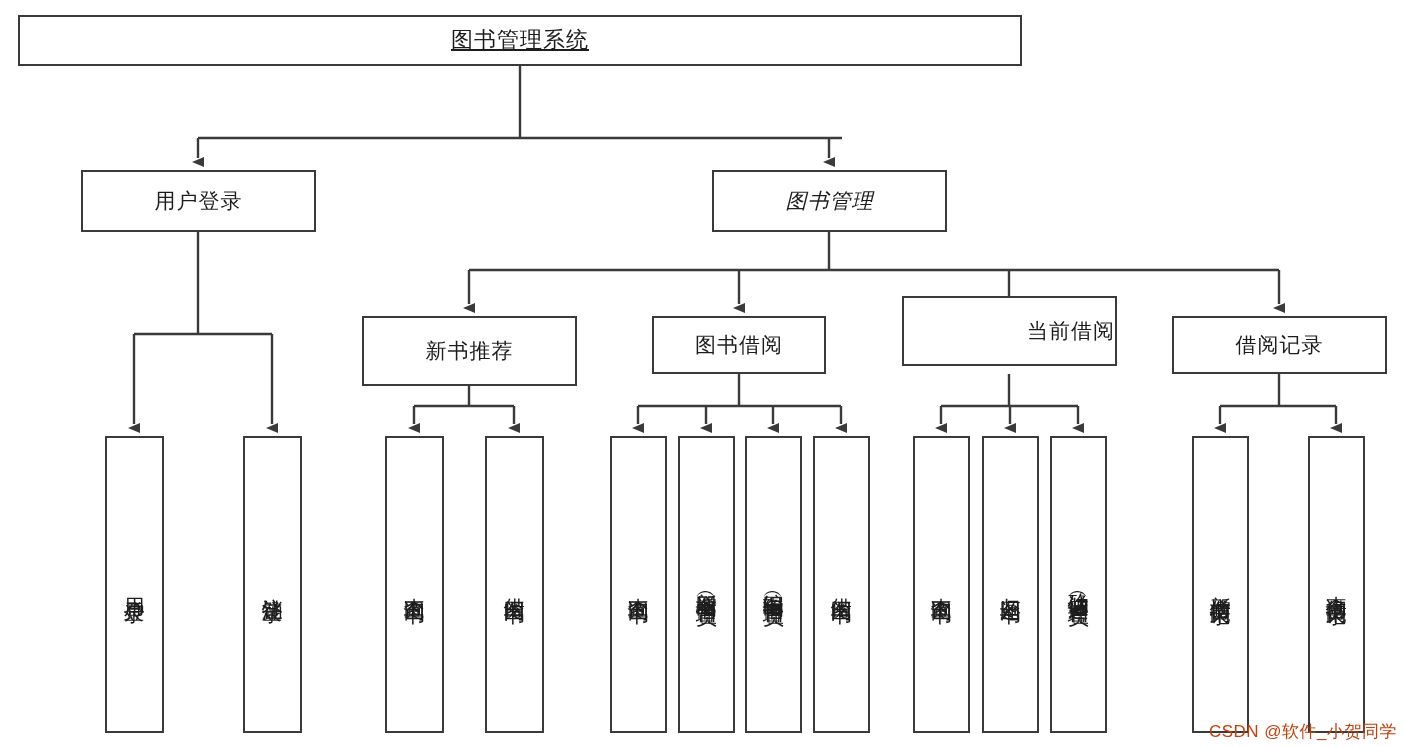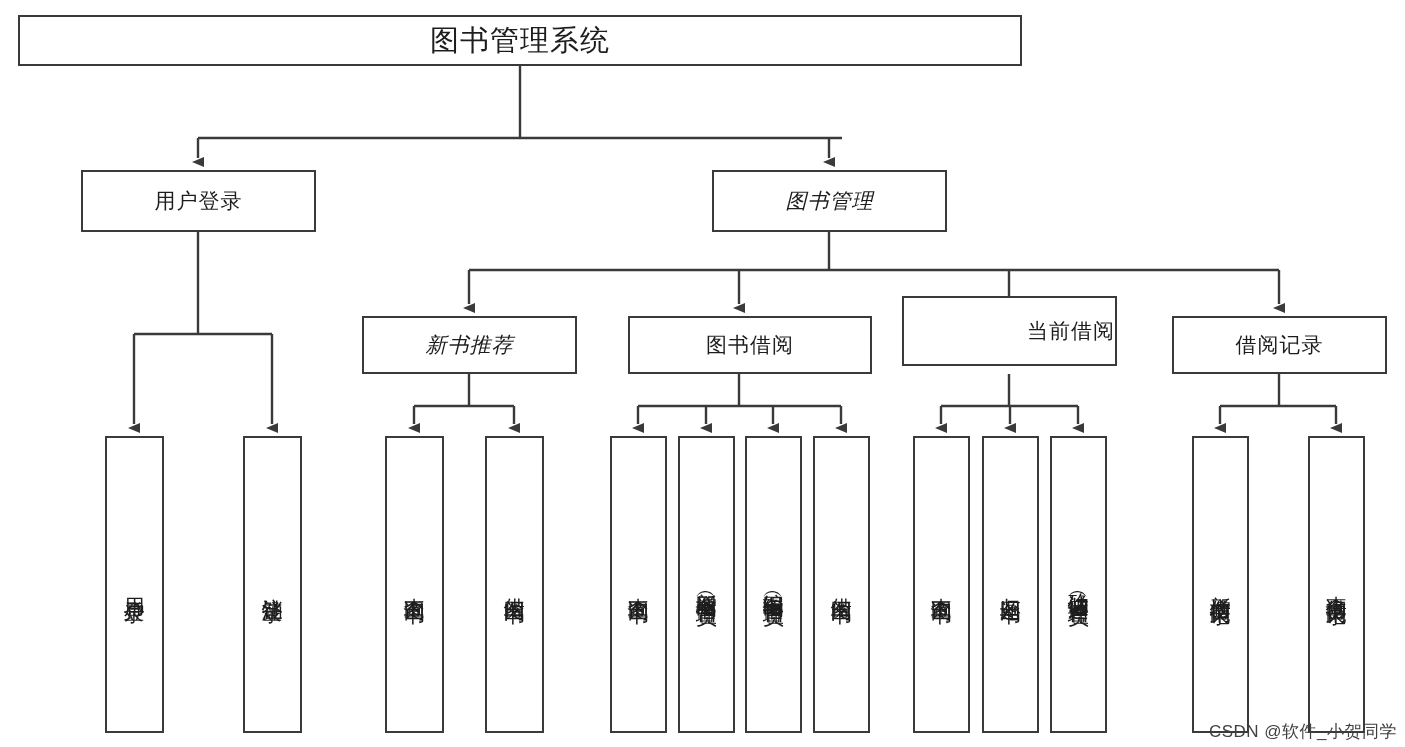--- a/index.html
+++ b/index.html
@@ -28,21 +28,22 @@
     color: #1d1d1d;
   }
   .node-h {
     font-size: 21px;
     letter-spacing: 1px;
     line-height: 1.2;
     text-align: center;
     white-space: nowrap;
   }
   .node-root {
-    font-size: 29px;
+    font-size: 22px;
+    text-decoration: underline;
   }
   .node-leaf {
     padding: 6px 0;
     align-items: flex-start;
   }
   .vtext {
     writing-mode: vertical-rl;
     text-orientation: upright;
     font-size: 21px;
     line-height: 1.32;
@@ -72,21 +73,21 @@
     fill: none;
   }
   .arrowhead {
     fill: #3a3a3a;
   }
   .watermark {
     position: absolute;
     right: 8px;
     bottom: 4px;
     font-size: 17px;
-    color: #404040;
+    color: #c2410c;
     letter-spacing: 0.5px;
     white-space: nowrap;
   }
 </style>
 </head>
 <body>
 
 <div id="canvas">
 
   <svg class="links" viewBox="0 0 1405 747">
@@ -141,24 +142,24 @@
     <span>图书管理系统</span>
   </div>
 
   <div class="node node-h" style="left:81px; top:170px; width:235px; height:62px;">
     <span>用户登录</span>
   </div>
   <div class="node node-h" style="left:712px; top:170px; width:235px; height:62px;font-style:italic;">
     <span>图书管理</span>
   </div>
 
-  <div class="node node-h" style="left:362px; top:316px; width:215px; height:58px;font-style:italic;">
+  <div class="node node-h" style="left:362px; top:316px; width:215px; height:70px;">
     <span>新书推荐</span>
   </div>
-  <div class="node node-h" style="left:628px; top:316px; width:244px; height:58px;">
+  <div class="node node-h" style="left:652px; top:316px; width:174px; height:58px;">
     <span>图书借阅</span>
   </div>
   <div class="node node-h" style="left:902px; top:296px; width:215px; height:70px;justify-content:flex-end;">
     <span>当前借阅</span>
   </div>
   <div class="node node-h" style="left:1172px; top:316px; width:215px; height:58px;text-align:right;">
     <span>借阅记录</span>
   </div>
 
   <div class="node node-leaf" style="left:105px; top:436px; width:59px; height:297px;">

